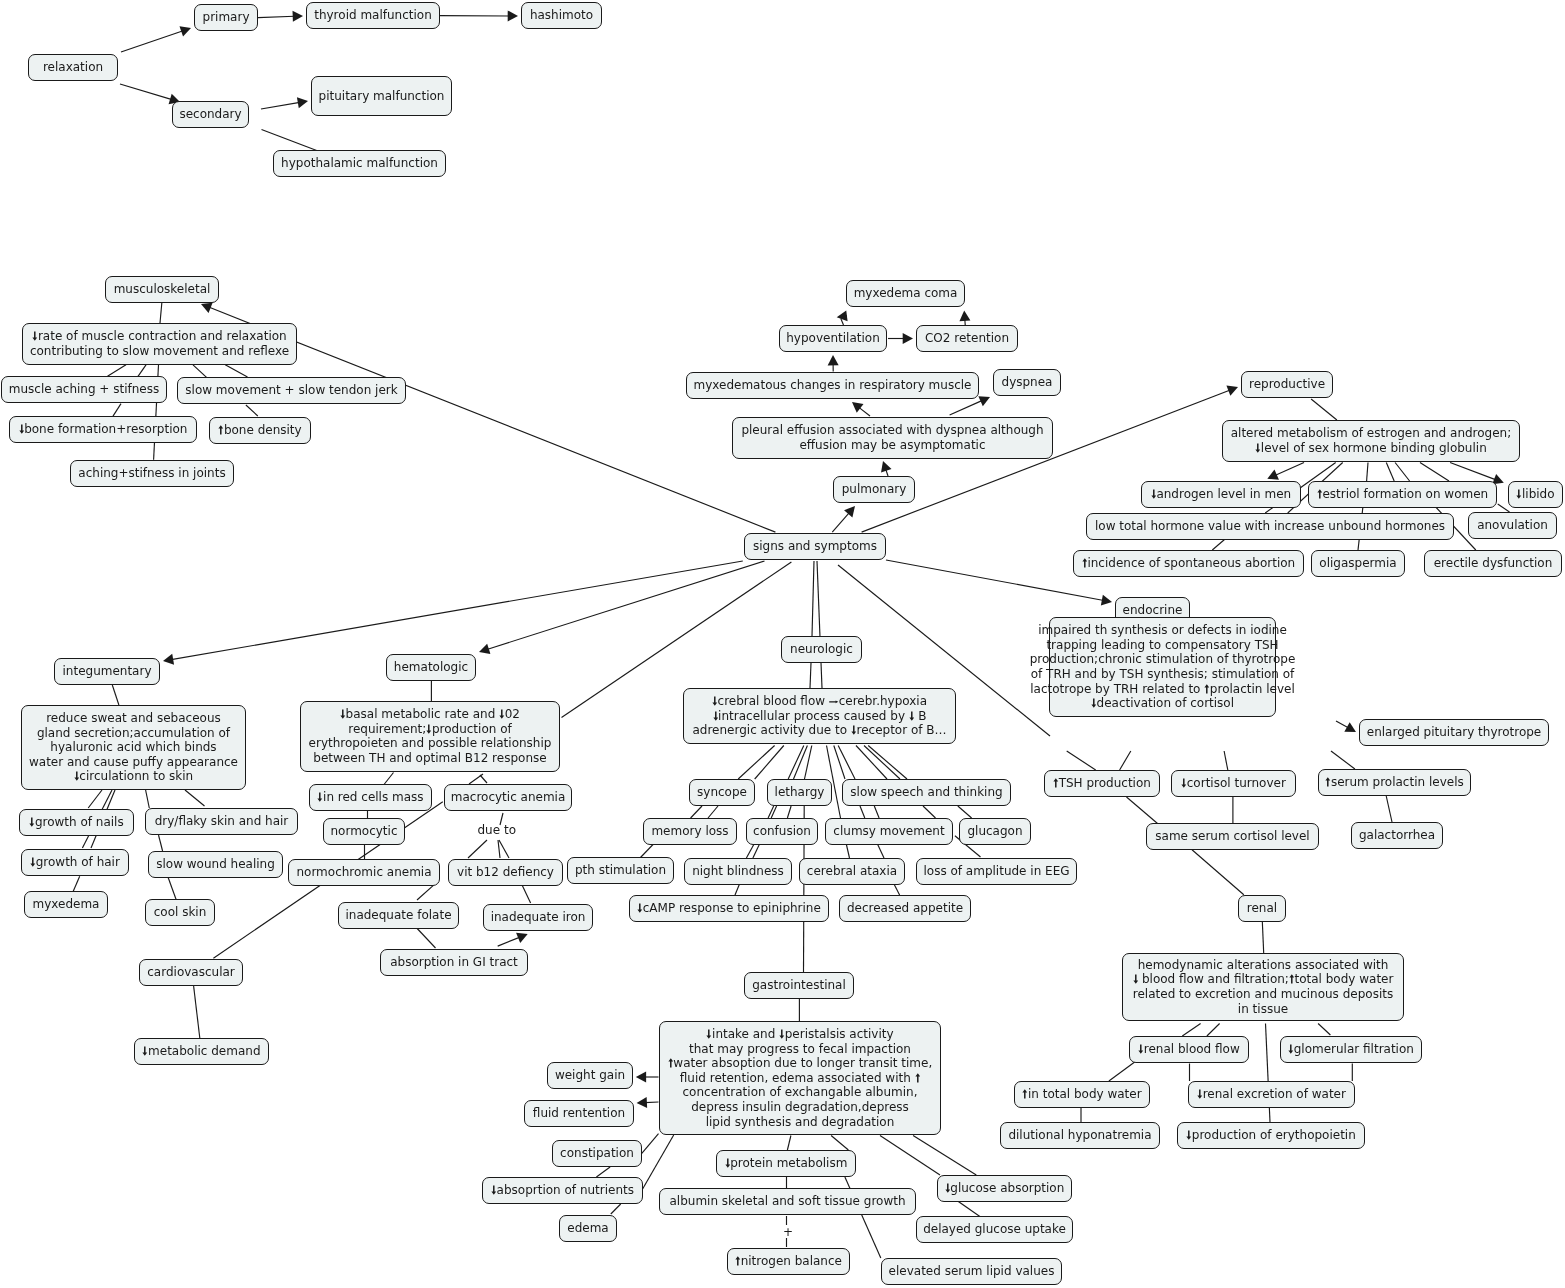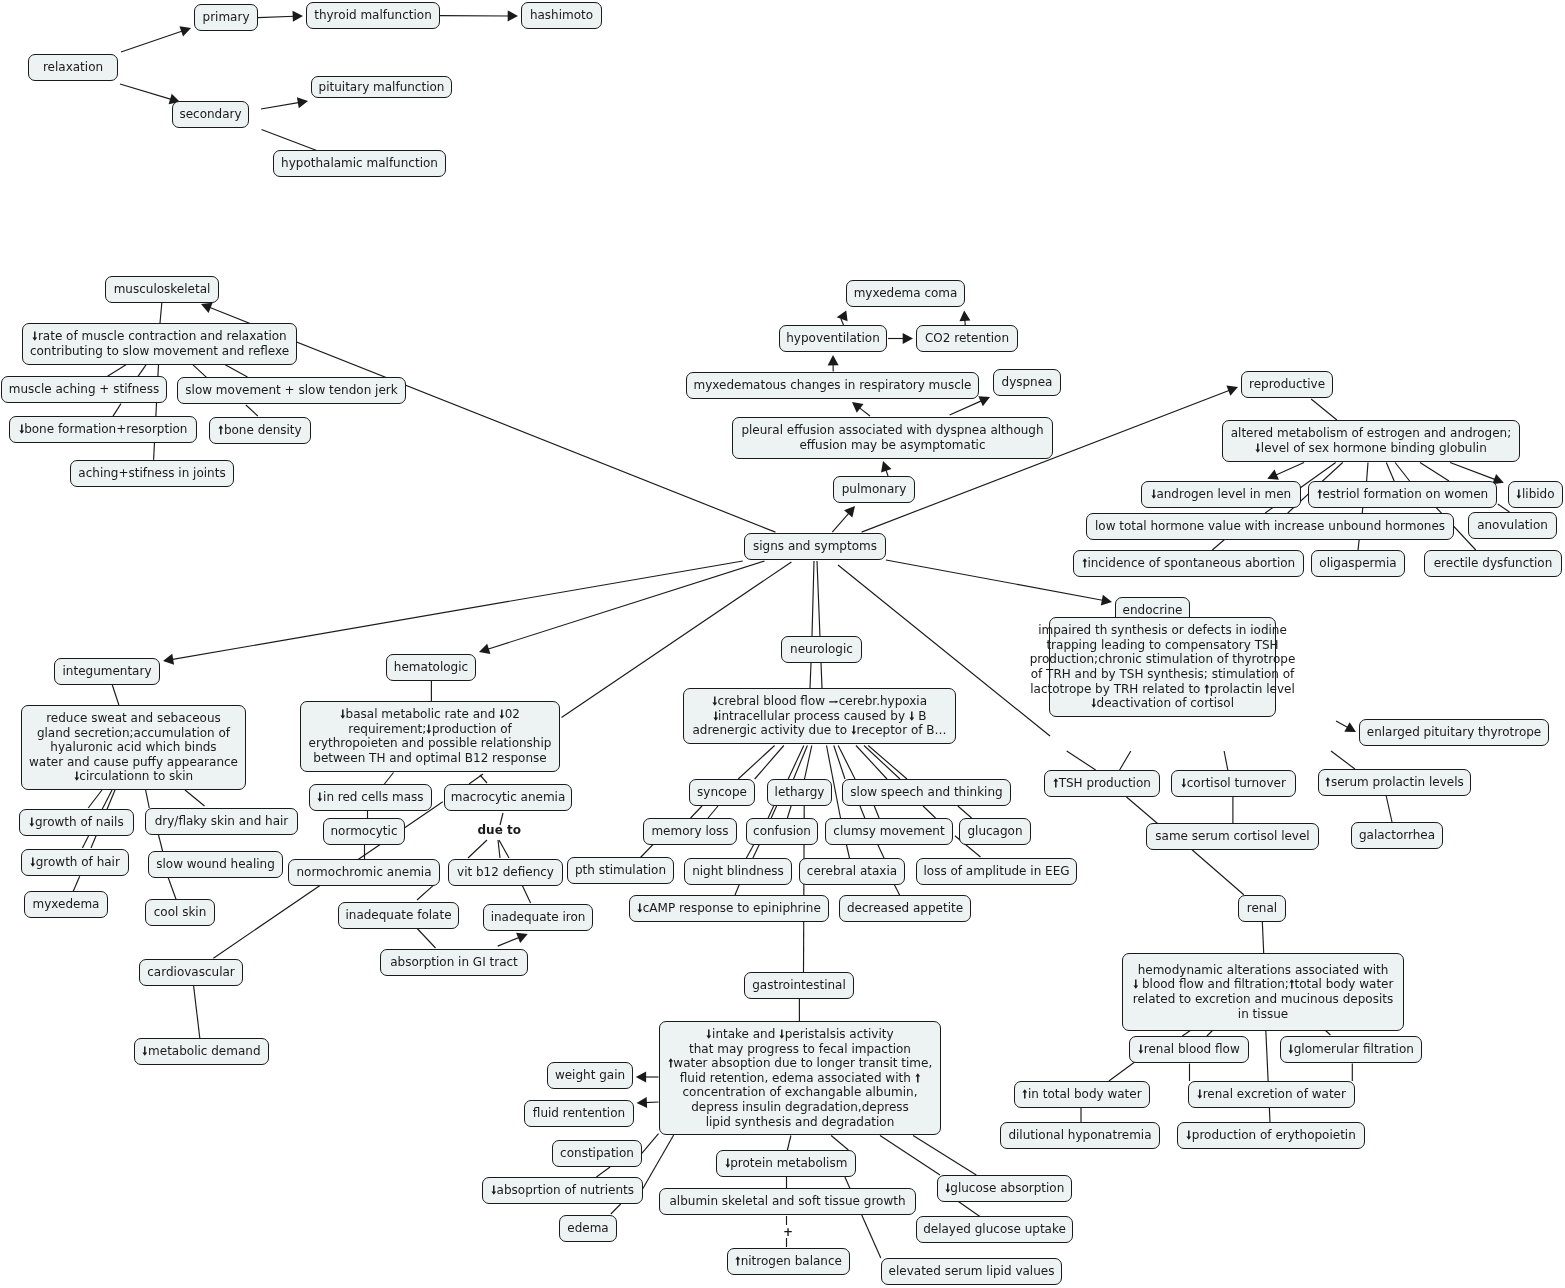--- a/index.html
+++ b/index.html
@@ -6,21 +6,21 @@
 html,body{margin:0;padding:0;background:#fff;}
 #stage{position:relative;width:1565px;height:1288px;background:#fff;
   font-family:"DejaVu Sans",sans-serif;overflow:hidden;}
 svg.edge-layer{position:absolute;left:0;top:0;width:1565px;height:1288px;}
 .node{position:absolute;box-sizing:border-box;background:#edf2f2;border:1.3px solid #1a1a1a;
   border-radius:7px;color:#1a1a1a;font-size:12px;line-height:14.56px;text-align:center;
   display:flex;align-items:center;justify-content:center;white-space:pre;}
 .nt{display:block;}
 .ar{display:inline-block;width:5.6px;height:10px;vertical-align:-1px;}
 .ar svg{display:block;}
-.lbl{position:absolute;font-size:12px;line-height:14.56px;color:#1a1a1a;white-space:pre;font-weight:bold;}
+.lbl{position:absolute;font-size:12px;line-height:14.56px;color:#1a1a1a;white-space:pre;}
 </style>
 </head>
 <body>
 
 <div id="stage">
   <svg class="edge-layer" viewBox="0 0 1565 1288">
       <g>
         <polygon points="191,28 183.04054054054052,36.543243243243246 179.47297297297297,26.13783783783784" fill="#1a1a1a"></polygon>
         <line x1="121" y1="52" x2="183.14864864864865" y2="30.691891891891892" stroke="#1a1a1a" stroke-width="1.15"></line>
       </g>
@@ -448,21 +448,21 @@
       </g>
       <g>
         <line x1="791.4" y1="562" x2="561.5" y2="717.4" stroke="#1a1a1a" stroke-width="1.15"></line>
       </g>
     </svg>
   <div class="node" style="left:28px;top:54px;width:90px;height:27.1px"><span class="nt">relaxation</span></div>
   <div class="node" style="left:194px;top:4px;width:64px;height:27.1px"><span class="nt">primary</span></div>
   <div class="node" style="left:306px;top:2px;width:134px;height:27.1px"><span class="nt">thyroid malfunction</span></div>
   <div class="node" style="left:521px;top:2px;width:81px;height:27.1px"><span class="nt">hashimoto</span></div>
   <div class="node" style="left:172px;top:101px;width:77px;height:27.1px"><span class="nt">secondary</span></div>
-  <div class="node" style="left:311px;top:76px;width:141px;height:22px"><span class="nt">pituitary malfunction</span></div>
+  <div class="node" style="left:311px;top:76px;width:141px;height:40px"><span class="nt">pituitary malfunction</span></div>
   <div class="node" style="left:273px;top:150px;width:173px;height:27.1px"><span class="nt">hypothalamic malfunction</span></div>
   <div class="node" style="left:105px;top:276px;width:114px;height:27.1px"><span class="nt">musculoskeletal</span></div>
   <div class="node" style="left:22px;top:323px;width:275px;height:41.6px"><span class="nt"><span class="ar"><svg viewBox="0 0 5.6 10" width="5.6" height="10">
             <path d="M2.8 9.8 L0.4 6.4 L2.05 6.4 L2.05 0.4 L3.55 0.4 L3.55 6.4 L5.2 6.4 Z" fill="#1a1a1a"></path>
           </svg></span>rate of muscle contraction and relaxation
 contributing to slow movement and reflexe</span></div>
   <div class="node" style="left:1px;top:376px;width:166px;height:27.1px"><span class="nt">muscle aching + stifness</span></div>
   <div class="node" style="left:177px;top:377px;width:229px;height:27.1px"><span class="nt">slow movement + slow tendon jerk</span></div>
   <div class="node" style="left:9px;top:416px;width:188px;height:27.1px"><span class="nt"><span class="ar"><svg viewBox="0 0 5.6 10" width="5.6" height="10">
             <path d="M2.8 9.8 L0.4 6.4 L2.05 6.4 L2.05 0.4 L3.55 0.4 L3.55 6.4 L5.2 6.4 Z" fill="#1a1a1a"></path>
@@ -590,21 +590,21 @@
           </svg></span>TSH production</span></div>
   <div class="node" style="left:1171px;top:770px;width:125px;height:27.1px"><span class="nt"><span class="ar"><svg viewBox="0 0 5.6 10" width="5.6" height="10">
             <path d="M2.8 9.8 L0.4 6.4 L2.05 6.4 L2.05 0.4 L3.55 0.4 L3.55 6.4 L5.2 6.4 Z" fill="#1a1a1a"></path>
           </svg></span>cortisol turnover</span></div>
   <div class="node" style="left:1318px;top:769px;width:153px;height:27.1px"><span class="nt"><span class="ar"><svg viewBox="0 0 5.6 10" width="5.6" height="10">
             <path d="M2.8 0.2 L5.2 3.6 L3.55 3.6 L3.55 9.6 L2.05 9.6 L2.05 3.6 L0.4 3.6 Z" fill="#1a1a1a"></path>
           </svg></span>serum prolactin levels</span></div>
   <div class="node" style="left:1146px;top:823px;width:173px;height:27.1px"><span class="nt">same serum cortisol level</span></div>
   <div class="node" style="left:1351px;top:822px;width:92px;height:27.1px"><span class="nt">galactorrhea</span></div>
   <div class="node" style="left:1238px;top:895px;width:48px;height:27.1px"><span class="nt">renal</span></div>
-  <div class="node" style="left:1122px;top:953px;width:282px;height:78px"><span class="nt">hemodynamic alterations associated with
+  <div class="node" style="left:1122px;top:953px;width:282px;height:68px"><span class="nt">hemodynamic alterations associated with
 <span class="ar"><svg viewBox="0 0 5.6 10" width="5.6" height="10">
             <path d="M2.8 9.8 L0.4 6.4 L2.05 6.4 L2.05 0.4 L3.55 0.4 L3.55 6.4 L5.2 6.4 Z" fill="#1a1a1a"></path>
           </svg></span> blood flow and filtration;<span class="ar"><svg viewBox="0 0 5.6 10" width="5.6" height="10">
             <path d="M2.8 0.2 L5.2 3.6 L3.55 3.6 L3.55 9.6 L2.05 9.6 L2.05 3.6 L0.4 3.6 Z" fill="#1a1a1a"></path>
           </svg></span>total body water
 related to excretion and mucinous deposits
 in tissue</span></div>
   <div class="node" style="left:1129px;top:1036px;width:120px;height:27.1px"><span class="nt"><span class="ar"><svg viewBox="0 0 5.6 10" width="5.6" height="10">
             <path d="M2.8 9.8 L0.4 6.4 L2.05 6.4 L2.05 0.4 L3.55 0.4 L3.55 6.4 L5.2 6.4 Z" fill="#1a1a1a"></path>
           </svg></span>renal blood flow</span></div>

